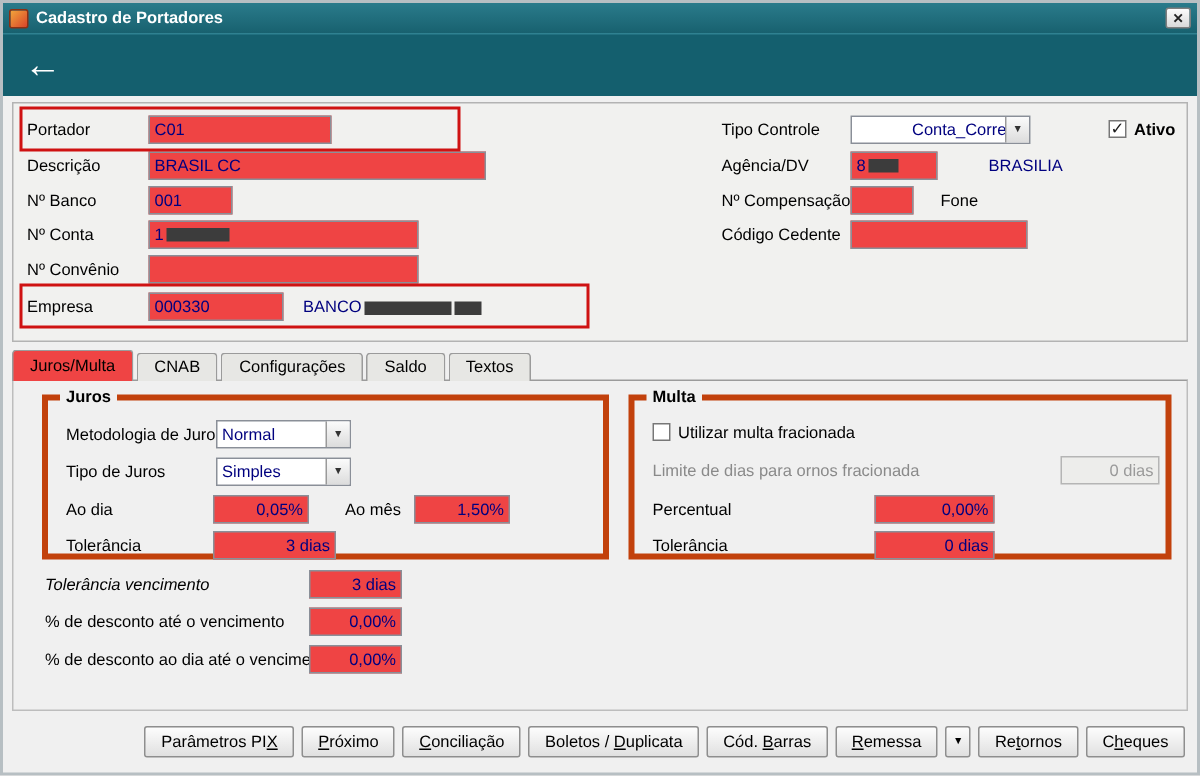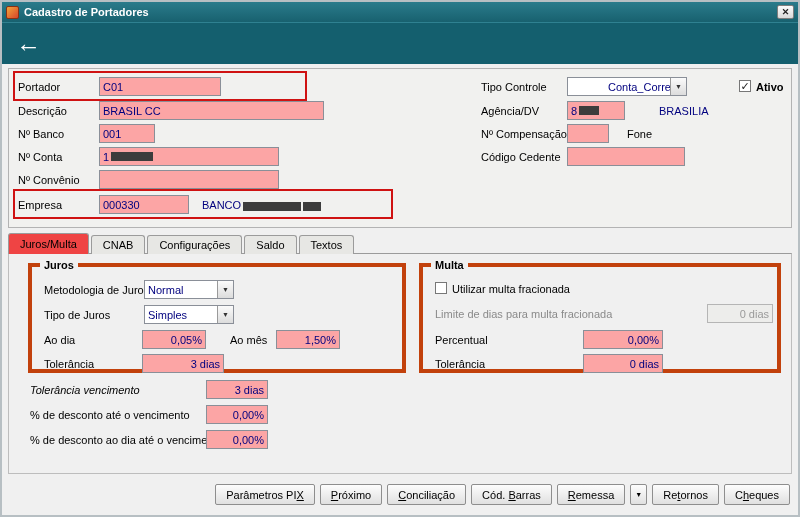--- a/index.html
+++ b/index.html
@@ -24,21 +24,21 @@
   .band{position:absolute;left:0;top:20px;right:0;height:42px;background:#145f6e;
     border-top:1px solid #2f8191;}
   .back-arrow{position:absolute;left:14px;top:3px;color:#fff;font-size:25px;line-height:34px;cursor:default;}
   
   .panel{position:absolute;left:6px;top:66px;width:784px;height:160px;
     background:#f1f1ef;border:1px solid #b3b3b3;}
   .lbl{position:absolute;white-space:nowrap;}
   .lbl.dim{color:#8a8a8a;}
   .lbl.it{font-style:italic;}
   .blue{color:#00007f;}
-  .inp{position:absolute;height:19px;background:#fca5a5;border:1px solid #8a8f98;
+  .inp{position:absolute;height:19px;background:#ef4444;border:1px solid #8a8f98;
     color:#00007f;display:flex;align-items:center;padding:0 3px;overflow:hidden;white-space:nowrap;}
   .inp.r{justify-content:flex-end;}
   .inp.dis{background:#ededeb;color:#9a9a9a;border-color:#b5b5b5;}
   .redact{display:inline-block;background:#3c3c3c;height:9px;vertical-align:middle;margin-left:2px;}
   .sel{position:absolute;height:19px;background:#fff;border:1px solid #8a8f98;
     color:#00007f;display:flex;align-items:center;padding:0 0 0 3px;}
   .sel .val{flex:1;overflow:hidden;white-space:nowrap;}
   .sel .arrow{width:16px;height:17px;background:linear-gradient(#fbfbfb,#dcdcdc);
     border-left:1px solid #9a9a9a;font-size:7px;color:#333;display:flex;align-items:center;justify-content:center;}
   .chk{position:absolute;width:12px;height:12px;background:#fff;border:1px solid #777;
@@ -172,21 +172,21 @@
     <div class="lbl" style="left:12px;top:91px;">Tolerância</div>
     <div class="inp r" style="left:110px;top:87px;width:82px;">
         <span>3 dias</span>
       </div>
   </div>
 
   <div class="group" style="left:417px;top:261px;width:362px;height:110px;">
     <span class="legend">Multa</span>
     <div class="chk" style="left:12px;top:15px;"><span></span></div>
     <div class="lbl" style="left:29px;top:16px;">Utilizar multa fracionada</div>
-    <div class="lbl dim" style="left:12px;top:41px;">Limite de dias para multa fracionada</div>
+    <div class="lbl dim" style="left:12px;top:41px;">Limite de dias para ornos fracionada</div>
     <div class="inp r dis" style="left:284px;top:37px;width:66px;">
         <span>0 dias</span>
       </div>
     <div class="lbl" style="left:12px;top:67px;">Percentual</div>
     <div class="inp r" style="left:160px;top:63px;width:80px;">
         <span>0,00%</span>
       </div>
     <div class="lbl" style="left:12px;top:91px;">Tolerância</div>
     <div class="inp r" style="left:160px;top:87px;width:80px;">
         <span>0 dias</span>
@@ -205,20 +205,21 @@
 
   <div class="lbl" style="left:28px;top:432px;">% de desconto ao dia até o vencimento</div>
   <div class="inp r" style="left:204px;top:428px;width:62px;">
       <span>0,00%</span>
     </div>
 
   <div class="btnrow">
       <button class="btn">Parâmetros PI<u>X</u></button>
       <button class="btn"><u>P</u>róximo</button>
       <button class="btn"><u>C</u>onciliação</button>
+      <button class="btn">Boletos / <u>D</u>uplicata</button>
       <button class="btn">Cód. <u>B</u>arras</button>
       <button class="btn"><u>R</u>emessa</button>
       <button class="btn dd">▼</button>
       <button class="btn">Re<u>t</u>ornos</button>
       <button class="btn">C<u>h</u>eques</button>
     </div>
 
 </div>
 
 </body></html>

